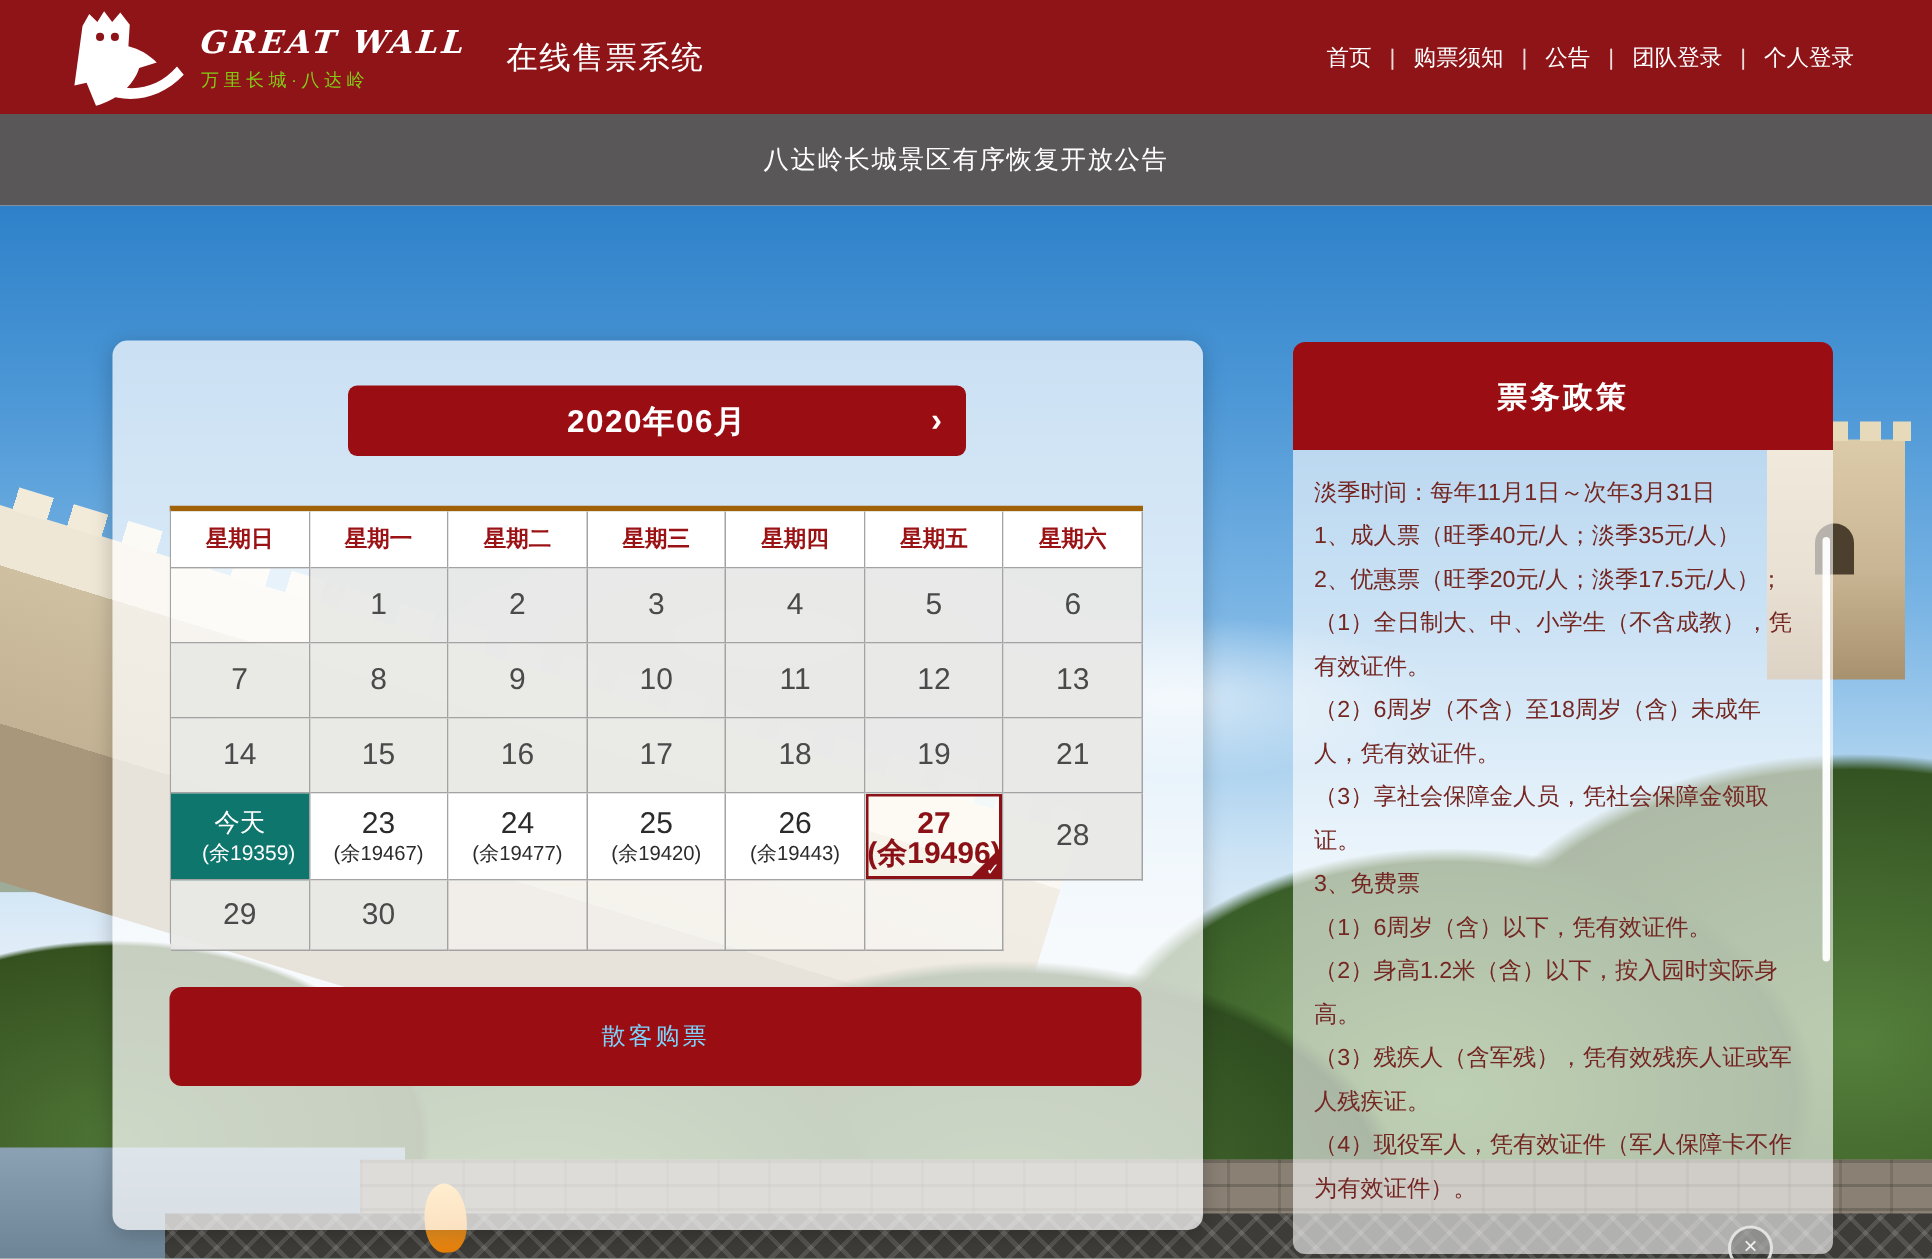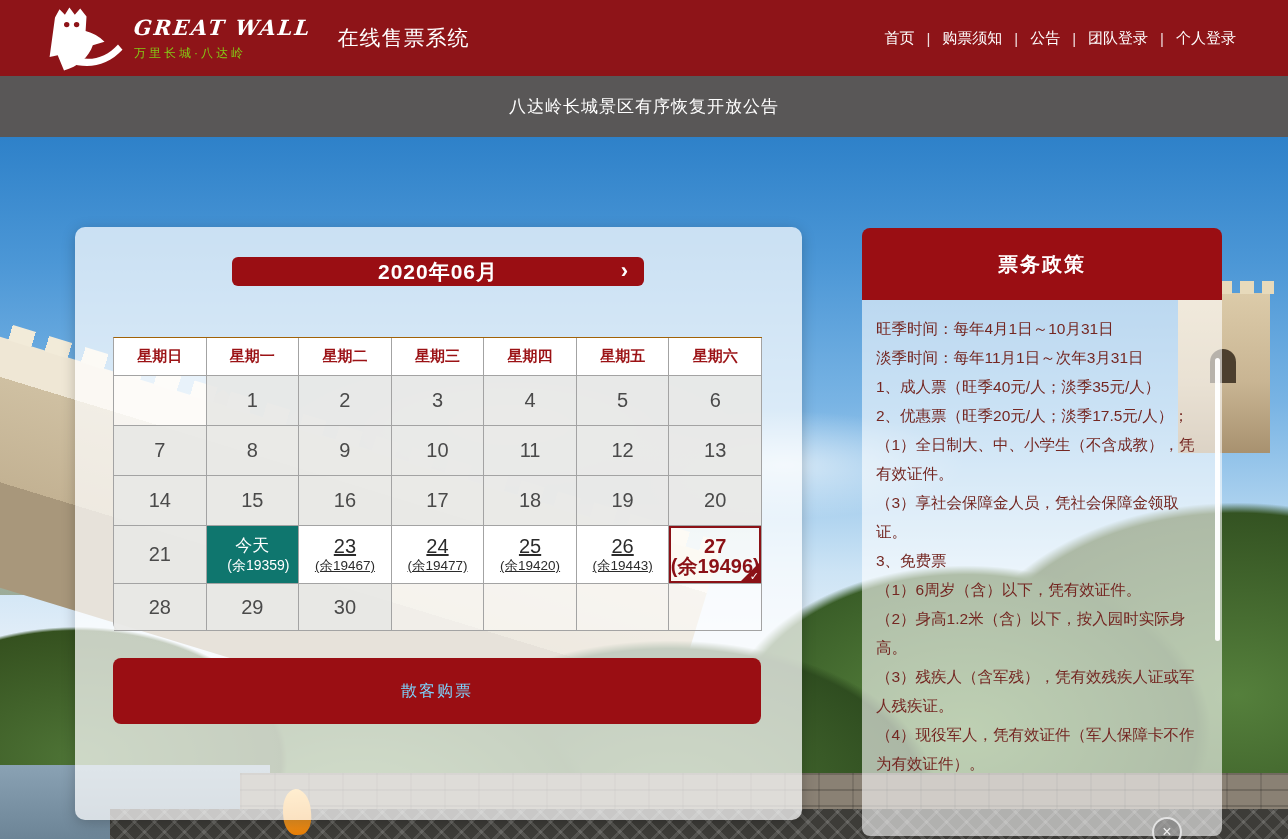--- a/index.html
+++ b/index.html
@@ -74,42 +74,42 @@
     background-image:repeating-linear-gradient(45deg,rgba(255,255,255,.12) 0 3px,rgba(0,0,0,0) 3px 14px),
       repeating-linear-gradient(-45deg,rgba(255,255,255,.12) 0 3px,rgba(0,0,0,0) 3px 14px);}
   .cone{position:absolute;left:283px;bottom:4px;width:28px;height:46px;
     background:linear-gradient(180deg,#ffc257,#e87f07);border-radius:50% 50% 42% 42%;transform:rotate(-4deg);}
   
   .calendar-card{
     position:absolute;left:75px;top:227px;width:727px;height:593px;z-index:20;
     background:rgba(255,255,255,.72);border-radius:10px;box-shadow:0 3px 14px rgba(0,0,0,.22);
   }
   .month-selector{
-    position:absolute;left:157px;top:30px;width:412px;height:29px;background:#9a0e13;
+    position:absolute;left:157px;top:30px;width:412px;height:47px;background:#9a0e13;
     border-radius:6px;display:flex;align-items:center;justify-content:center;cursor:pointer;
   }
   .month-label{color:#fff;font-size:21px;font-weight:bold;letter-spacing:1px;}
   .next-month{position:absolute;right:16px;top:50%;transform:translateY(-54%);color:#fff;
     font-size:22px;font-weight:bold;cursor:pointer;line-height:1;}
   .cal-grid{
     position:absolute;left:38px;top:110px;width:648px;
     display:grid;grid-template-columns:repeat(7,1fr);
     grid-template-rows:38px 50px 50px 50px 58px 47px;
-    border-top:1px solid #a16207;border-left:1px solid #a3a3a3;
+    border-top:4px solid #a16207;border-left:1px solid #a3a3a3;
     border-radius:0 0 8px 8px;
   }
   .cell{
     border-right:1px solid #a3a3a3;border-bottom:1px solid #a3a3a3;
     display:flex;flex-direction:column;align-items:center;justify-content:center;
     position:relative;box-sizing:border-box;
   }
   .c-head{background:#fff;color:#9b1215;font-size:15px;font-weight:bold;}
   .c-empty{background:rgba(255,255,255,.42);}
   .c-gray{background:rgba(232,232,230,.92);color:#4a4a4a;font-size:20px;}
-  .c-white{background:#fff;color:#2b2b2b;cursor:pointer;text-decoration:underline;}
+  .c-white{background:#fff;color:#2b2b2b;cursor:pointer;}
   .c-white .dnum{font-size:20px;line-height:22px;}
   .c-white .remain{font-size:13.5px;line-height:17px;}
   .c-today{background:#0f766e;color:#fff;cursor:pointer;}
   .c-today .dnum{font-size:17px;line-height:21px;}
   .c-today .remain{font-size:14px;line-height:18px;margin-left:12px;}
   .c-selected{
     background:rgba(255,252,244,.38);color:#8b1116;font-weight:bold;cursor:pointer;
     box-shadow:inset 0 0 0 2px #8b1116;
   }
   .c-selected .dnum{font-size:20px;line-height:22px;}
@@ -217,21 +217,20 @@
       <div class="cell c-gray">10</div>
       <div class="cell c-gray">11</div>
       <div class="cell c-gray">12</div>
       <div class="cell c-gray">13</div>
       <div class="cell c-gray">14</div>
       <div class="cell c-gray">15</div>
       <div class="cell c-gray">16</div>
       <div class="cell c-gray">17</div>
       <div class="cell c-gray">18</div>
       <div class="cell c-gray">19</div>
-      <div class="cell c-gray">20</div>
       <div class="cell c-gray">21</div>
       <div class="cell c-today">
         <span class="dnum">今天</span>
         <span class="remain">(余19359)</span>
       </div>
       <div class="cell c-white">
         <span class="dnum">23</span>
         <span class="remain">(余19467)</span>
       </div>
       <div class="cell c-white">
@@ -264,25 +263,25 @@
     <span class="buy-label">散客购票</span>
   </div>
 </div>
 
 <div class="policy-panel">
   <div class="policy-header">
     <span class="policy-title">票务政策</span>
   </div>
   <div class="policy-body">
     <div id="policy-lines">
-        <div class="policy-line">旺季时间：每年4月1日～10月31日</div>
         <div class="policy-line">淡季时间：每年11月1日～次年3月31日</div>
         <div class="policy-line">1、成人票（旺季40元/人；淡季35元/人）</div>
         <div class="policy-line">2、优惠票（旺季20元/人；淡季17.5元/人）；</div>
         <div class="policy-line">（1）全日制大、中、小学生（不含成教），凭有效证件。</div>
+        <div class="policy-line">（2）6周岁（不含）至18周岁（含）未成年人，凭有效证件。</div>
         <div class="policy-line">（3）享社会保障金人员，凭社会保障金领取证。</div>
         <div class="policy-line">3、免费票</div>
         <div class="policy-line">（1）6周岁（含）以下，凭有效证件。</div>
         <div class="policy-line">（2）身高1.2米（含）以下，按入园时实际身高。</div>
         <div class="policy-line">（3）残疾人（含军残），凭有效残疾人证或军人残疾证。</div>
         <div class="policy-line">（4）现役军人，凭有效证件（军人保障卡不作为有效证件）。</div>
       </div>
     <div class="policy-scrollbar"></div>
   </div>
 </div>

